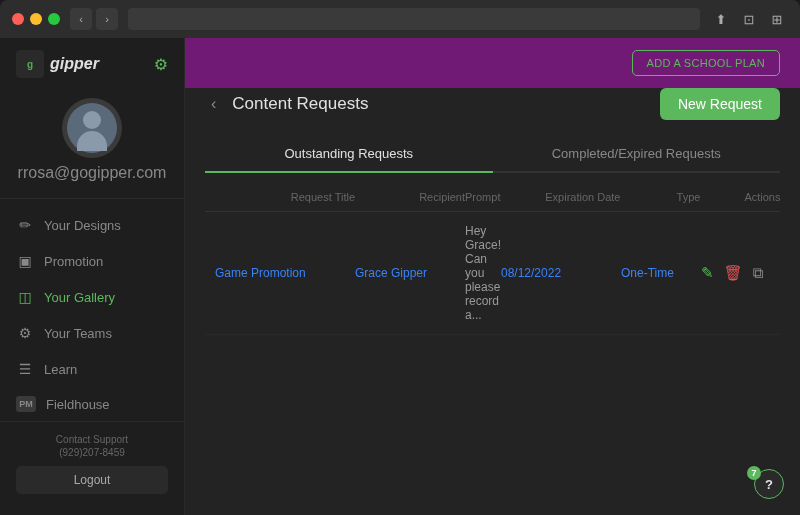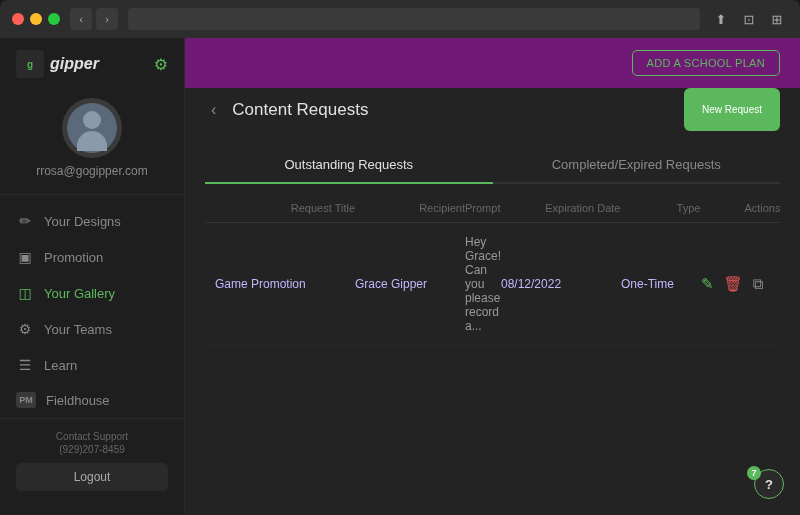--- a/index.html
+++ b/index.html
@@ -169,21 +169,21 @@
     }
     .avatar-body {
       width: 30px;
       height: 20px;
       background: #8a9aaa;
       border-radius: 15px 15px 0 0;
       margin: 0 auto;
     }
     .user-email {
       color: #888;
-      font-size: 12px;
+      font-size: 16px;
     }
     .nav-items {
       flex: 1;
       padding: 0 8px;
     }
     .nav-item {
       display: flex;
       align-items: center;
       gap: 10px;
       padding: 9px 8px;
@@ -290,26 +290,26 @@
       background: none;
       border: none;
       padding: 2px 6px;
     }
     .page-title {
       color: #e0e0e0;
       font-size: 17px;
       font-weight: 500;
     }
     .new-request-btn {
-      padding: 16px 18px;
+      padding: 8px 18px;
       background: #5cb85c;
       border: none;
       border-radius: 6px;
       color: #fff;
-      font-size: 10px;
+      font-size: 14px;
       font-weight: 500;
       cursor: pointer;
     }
 
     
     .tabs-container {
       display: flex;
       border-bottom: 2px solid #333;
       margin-bottom: 0;
     }
@@ -354,21 +354,21 @@
       font-weight: 500;
     }
     .table-row {
       display: grid;
       grid-template-columns: 140px 110px 1fr 120px 80px 80px;
       padding: 12px 10px;
       border-bottom: 1px solid #2a2a2a;
       align-items: center;
     }
     .td {
-      color: #c4b5fd;
+      color: #3b82f6;
       font-size: 12px;
     }
     .td.muted { color: #999; }
     .actions-cell {
       display: flex;
       gap: 10px;
       align-items: center;
     }
     .action-icon {
       cursor: pointer;

